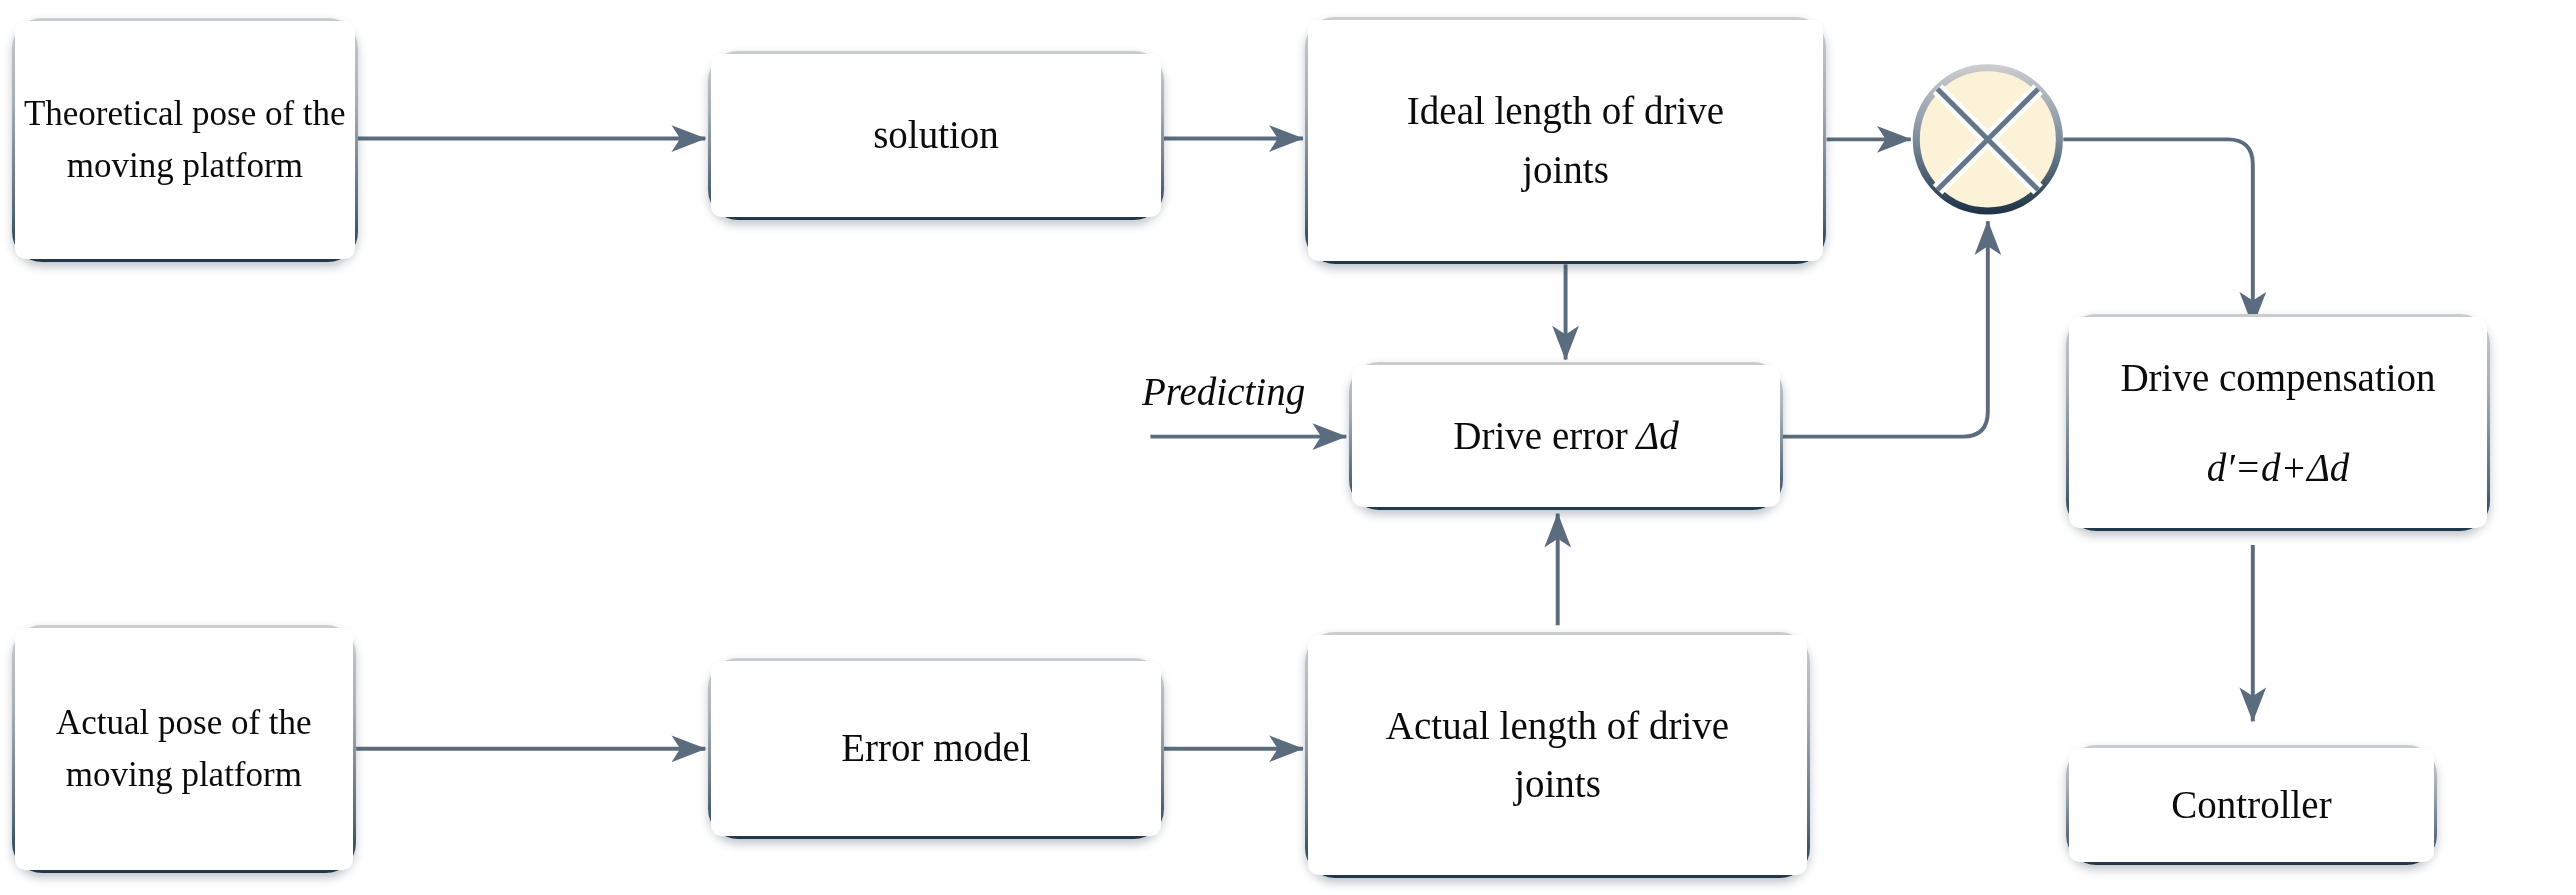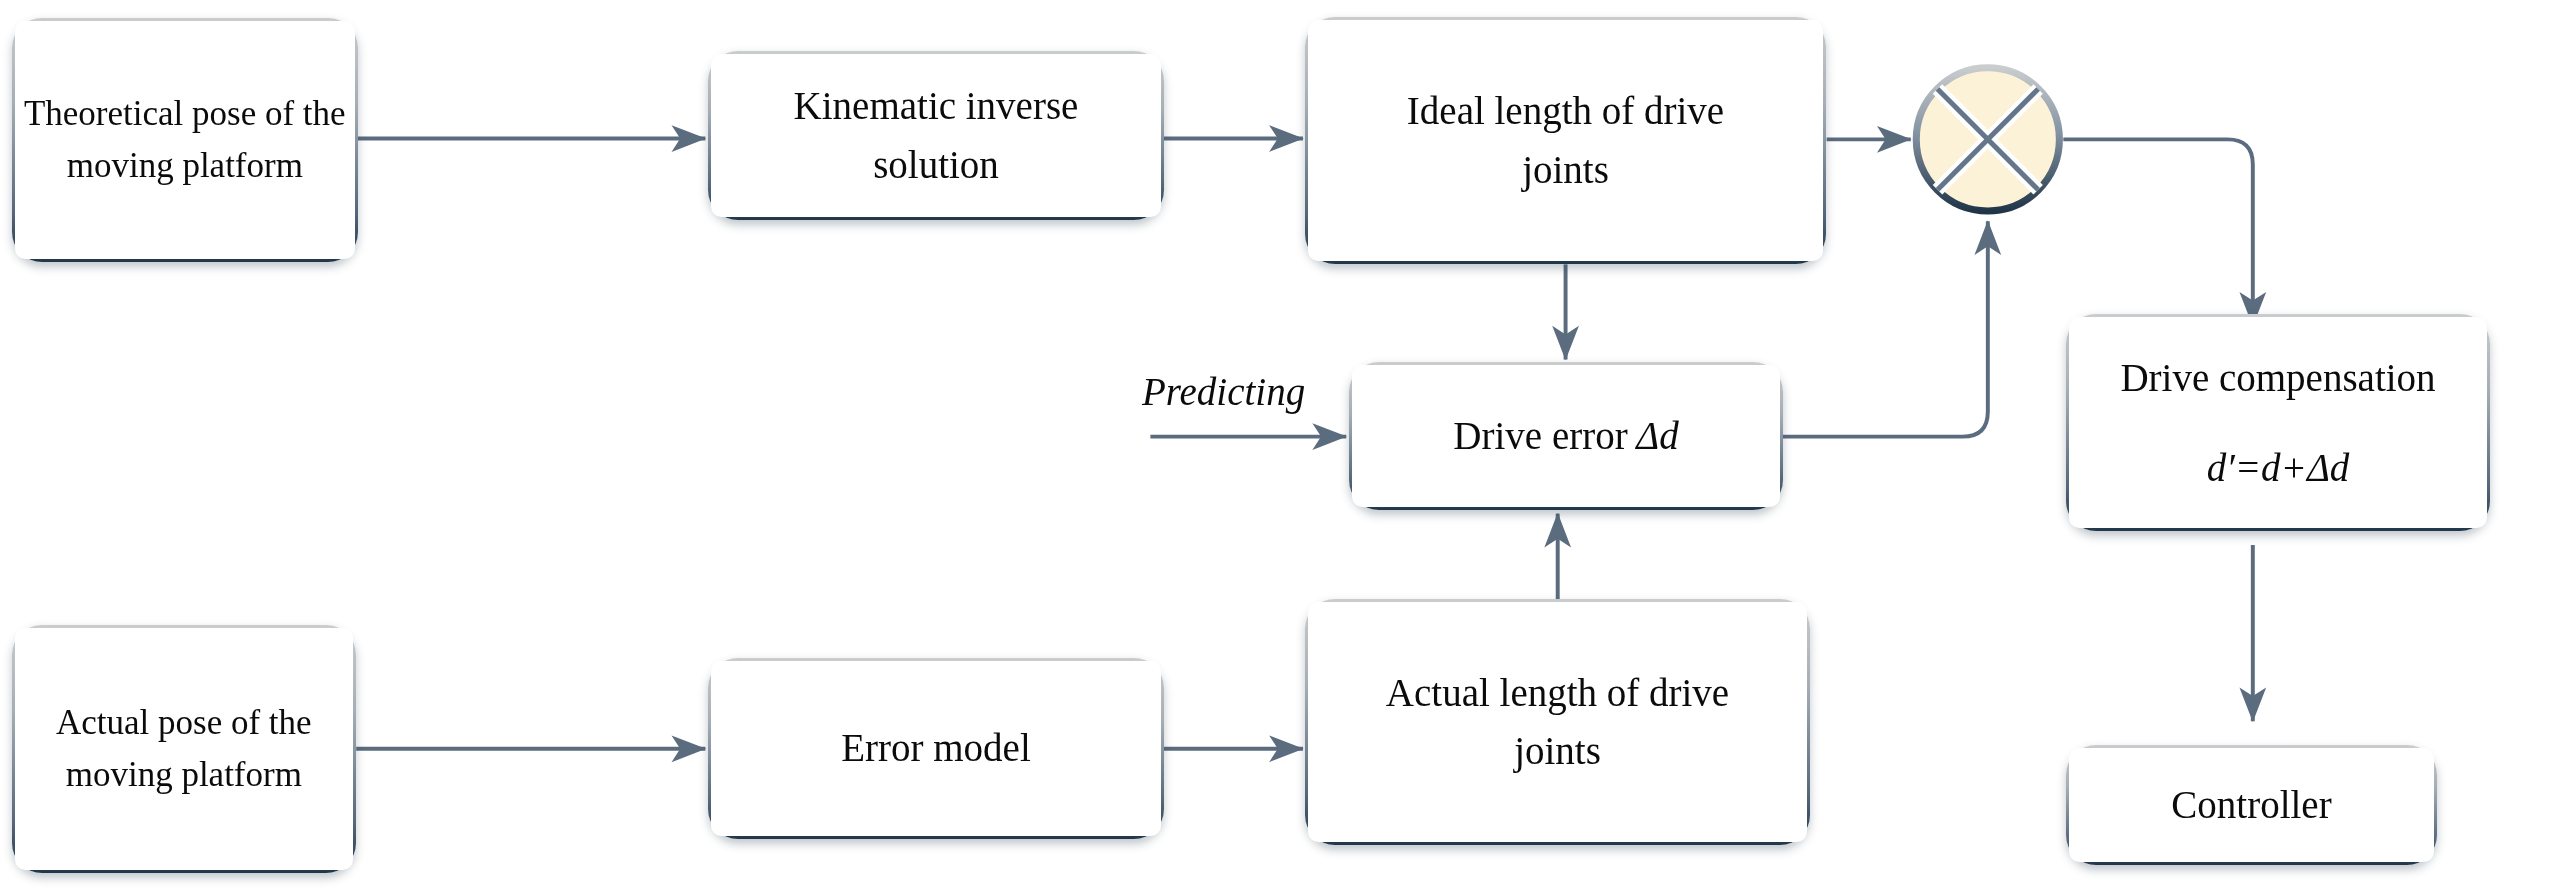--- a/index.html
+++ b/index.html
@@ -65,21 +65,20 @@
 
   <div class="node small-text" style="left:11.8px;top:18px;width:346px;height:244px;">
     <div class="node-inner">
       <div class="node-label">Theoretical pose of the</div>
       <div class="node-label">moving platform</div>
     </div>
   </div>
 
   <div class="node" style="left:708px;top:51px;width:456px;height:169px;">
     <div class="node-inner">
-      <div class="node-label">Kinematic inverse</div>
       <div class="node-label">solution</div>
     </div>
   </div>
 
   <div class="node" style="left:1305px;top:17.3px;width:521px;height:247px;">
     <div class="node-inner">
       <div class="node-label">Ideal length of drive</div>
       <div class="node-label">joints</div>
     </div>
   </div>
@@ -112,21 +111,21 @@
       <div class="node-label">moving platform</div>
     </div>
   </div>
 
   <div class="node" style="left:708px;top:658px;width:456px;height:181px;">
     <div class="node-inner">
       <div class="node-label">Error model</div>
     </div>
   </div>
 
-  <div class="node" style="left:1305px;top:599px;width:505px;height:246px;">
+  <div class="node" style="left:1305px;top:632px;width:505px;height:246px;">
     <div class="node-inner">
       <div class="node-label">Actual length of drive</div>
       <div class="node-label">joints</div>
     </div>
   </div>
 
   <div class="edge-label" style="left:1142px;top:372px;font-style:italic;">Predicting</div>
 
 </div>
 

